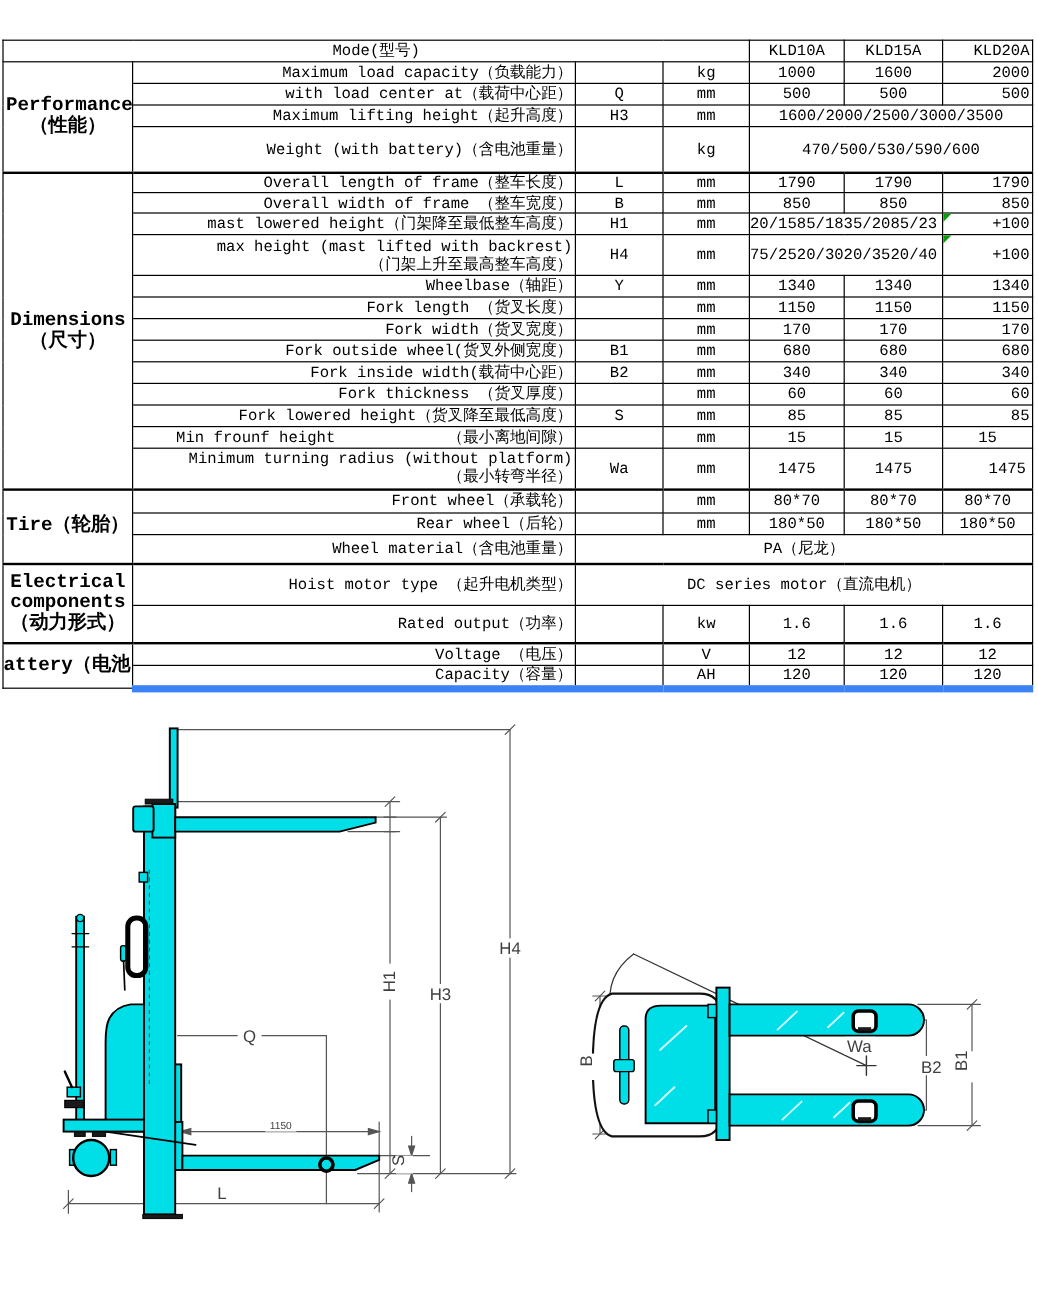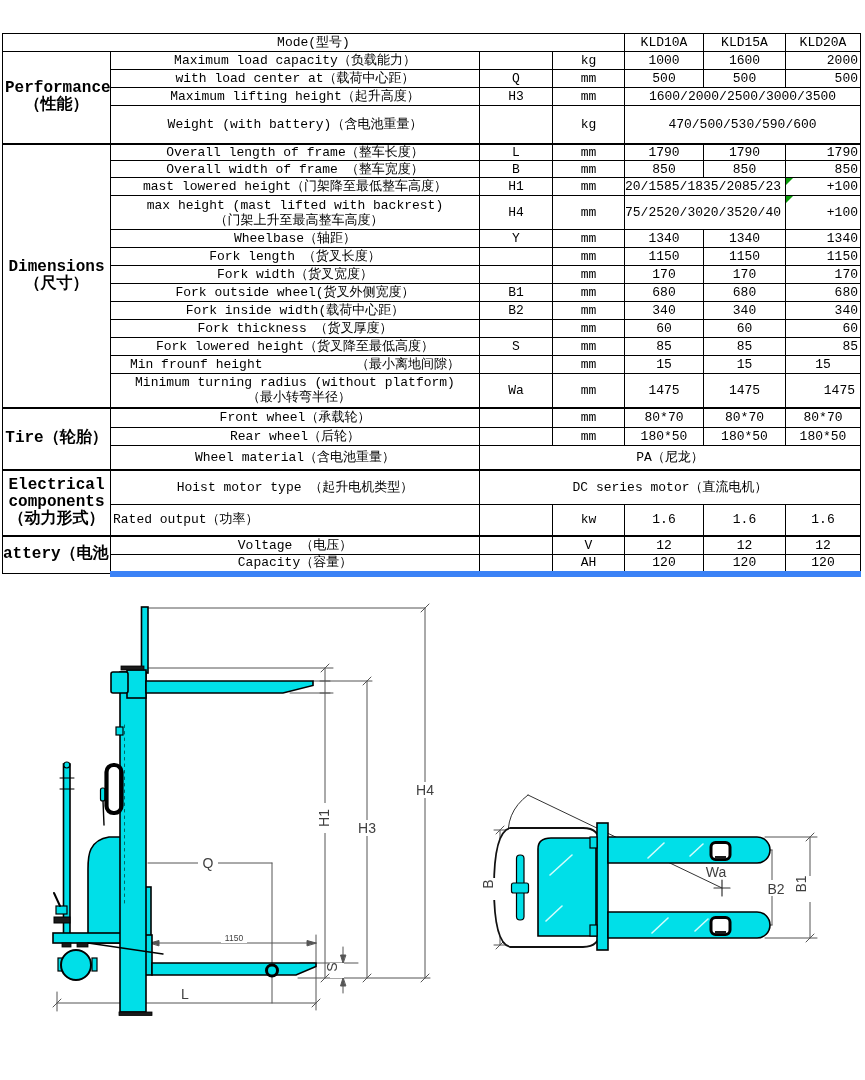--- a/index.html
+++ b/index.html
@@ -2,24 +2,24 @@
 <html><head>
 <meta charset="utf-8">
 <style>
   html,body{margin:0;padding:0;background:#fff;}
   body{width:865px;height:1080px;position:relative;font-family:"Liberation Mono","DejaVu Sans Mono",monospace;color:#000;}
   .sheet{position:absolute;inset:0;background:#fff;overflow:hidden;}
   .title{position:absolute;top:0;left:2px;width:857px;height:32px;display:flex;align-items:center;justify-content:center;
          font-family:"Liberation Serif",serif;font-weight:bold;font-size:24px;letter-spacing:1px;}
   table{position:absolute;top:33px;left:2px;width:858px;border-collapse:collapse;table-layout:fixed;}
   td{border:1px solid #000;font-size:13px;line-height:15px;padding:0 2px;overflow:hidden;white-space:pre;position:relative;vertical-align:middle;}
-  td.d{text-align:center;}
+  td.d{text-align:right;}
   td.c{text-align:center;}
   td.r{text-align:right;}
-  td.dc{text-align:left;margin-top:27px;}
+  td.dc{text-align:right;margin-top:27px;}
   td.clip{padding:0;text-align:left;margin-top:36px;}
   td.sec{font-weight:bold;text-align:center;font-size:16px;line-height:17px;white-space:pre;}
   tr.hr td{border-top:2px solid #000;margin-left:12px;}
   tr.last td{border-bottom:6px solid #3b82f6;}
   .tri{position:absolute;top:0;left:0;width:0;height:0;border-top:7px solid #0a9b0a;border-right:7px solid transparent;}
   svg text{font-family:"Liberation Sans",sans-serif;fill:#3f3f3f;}
   .dwg{position:absolute;left:0;top:575px;}
 </style>
 </head>
 <body>

